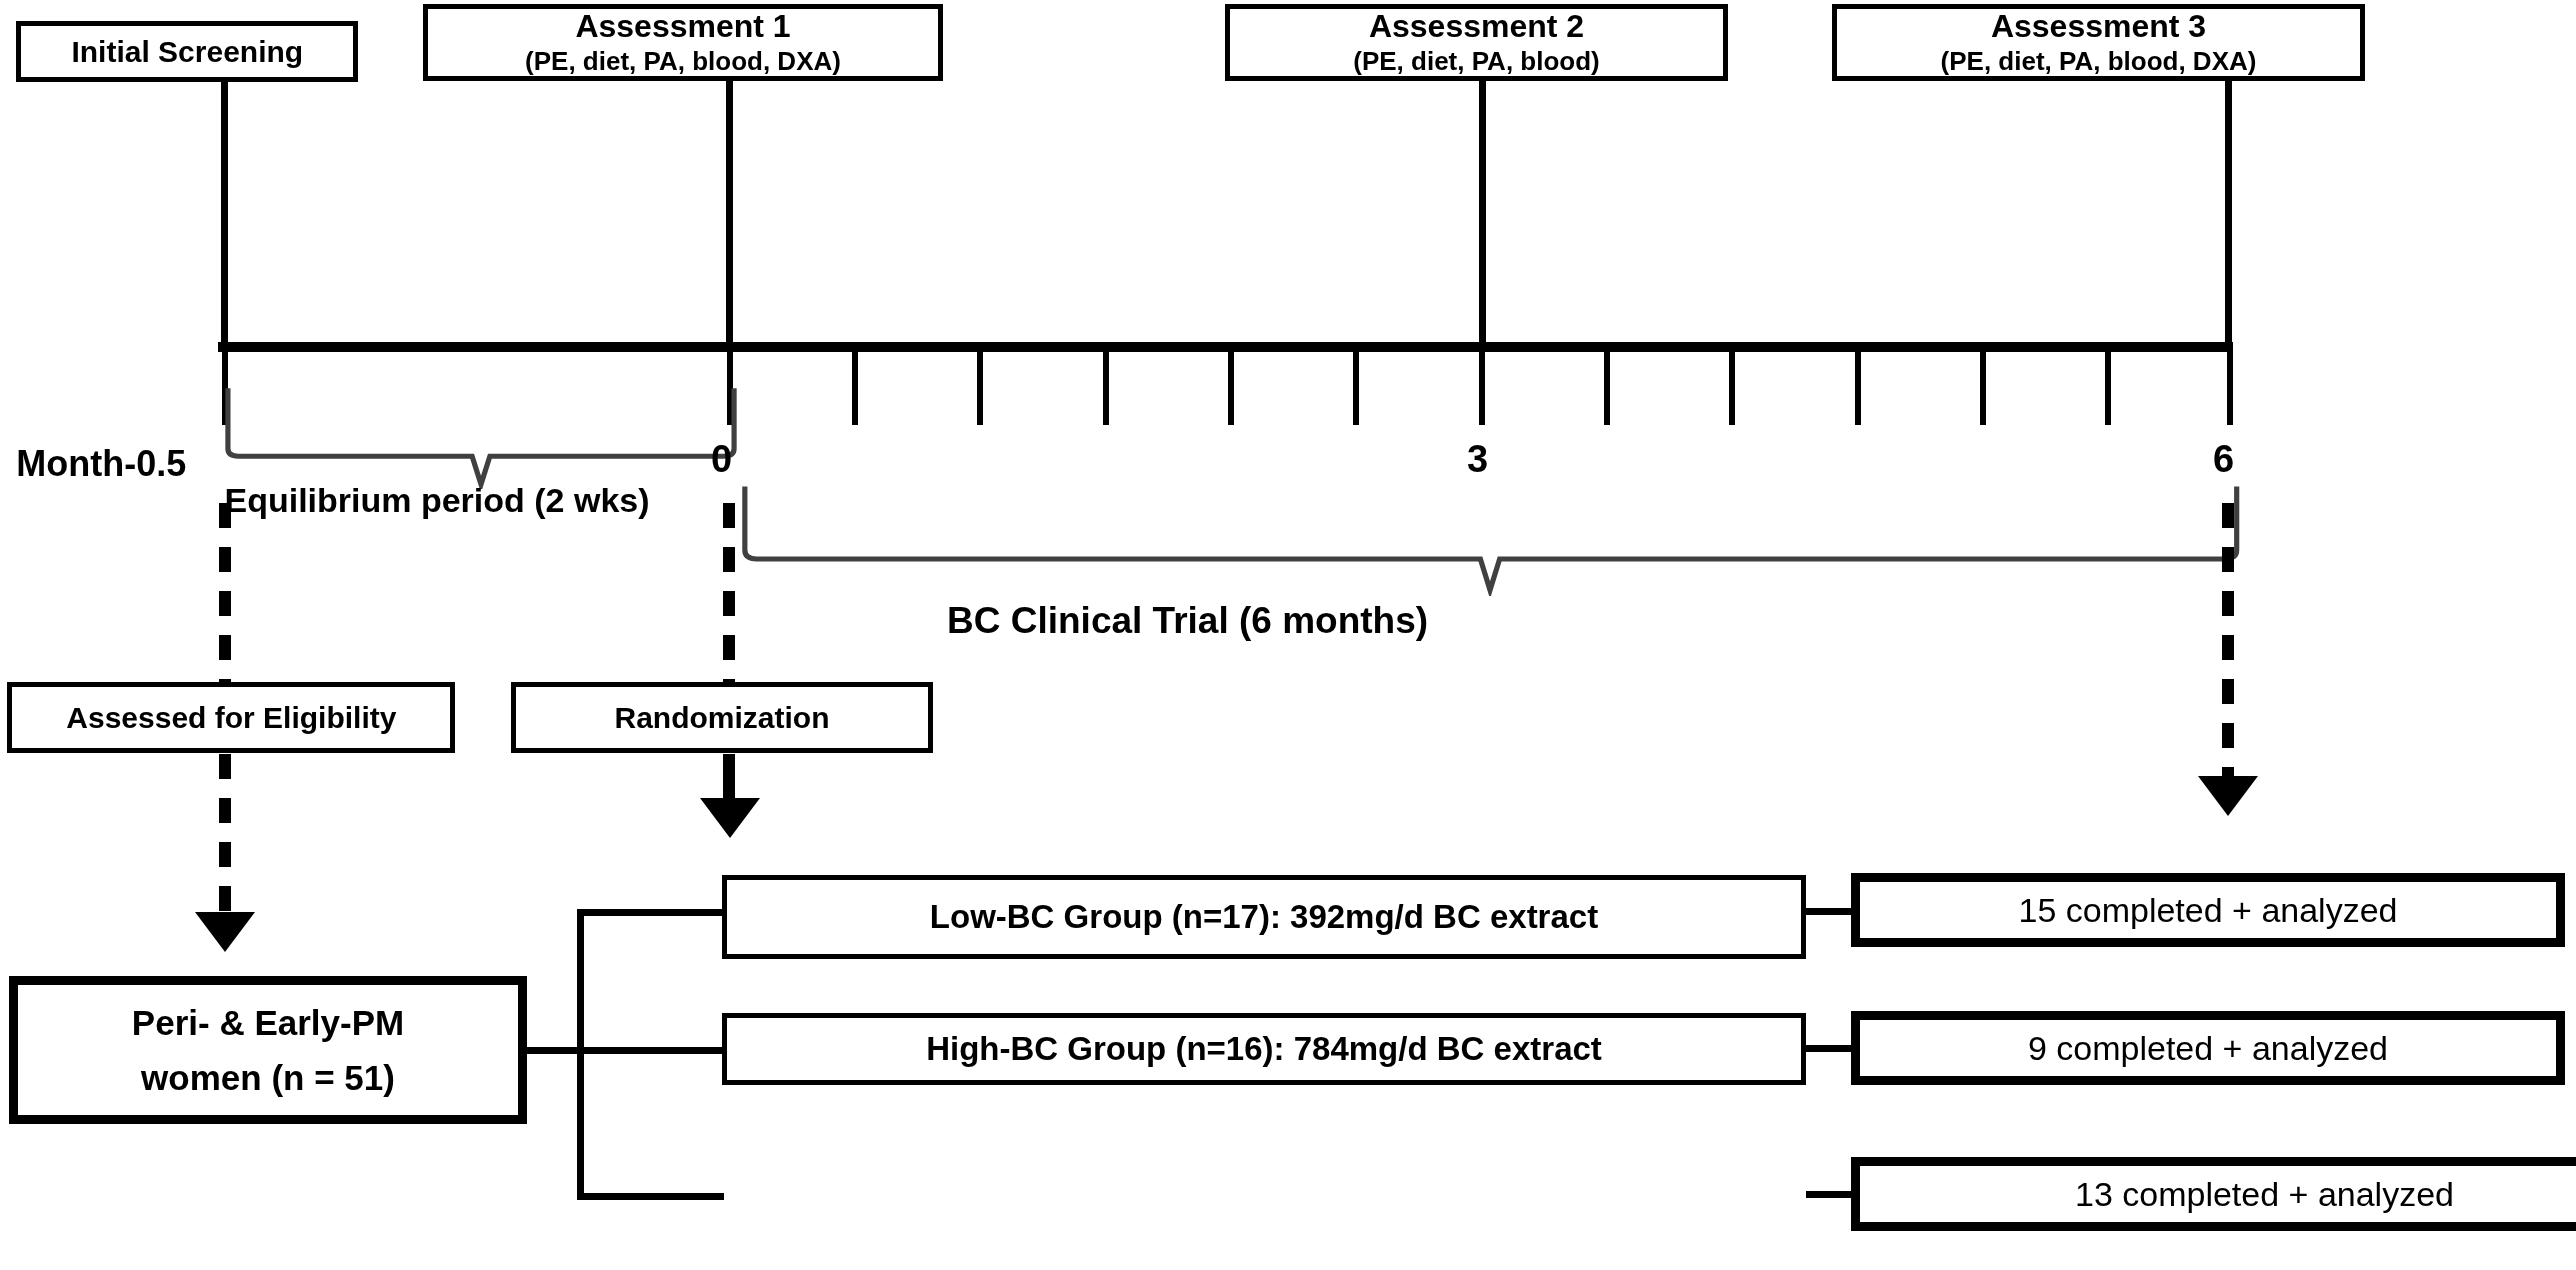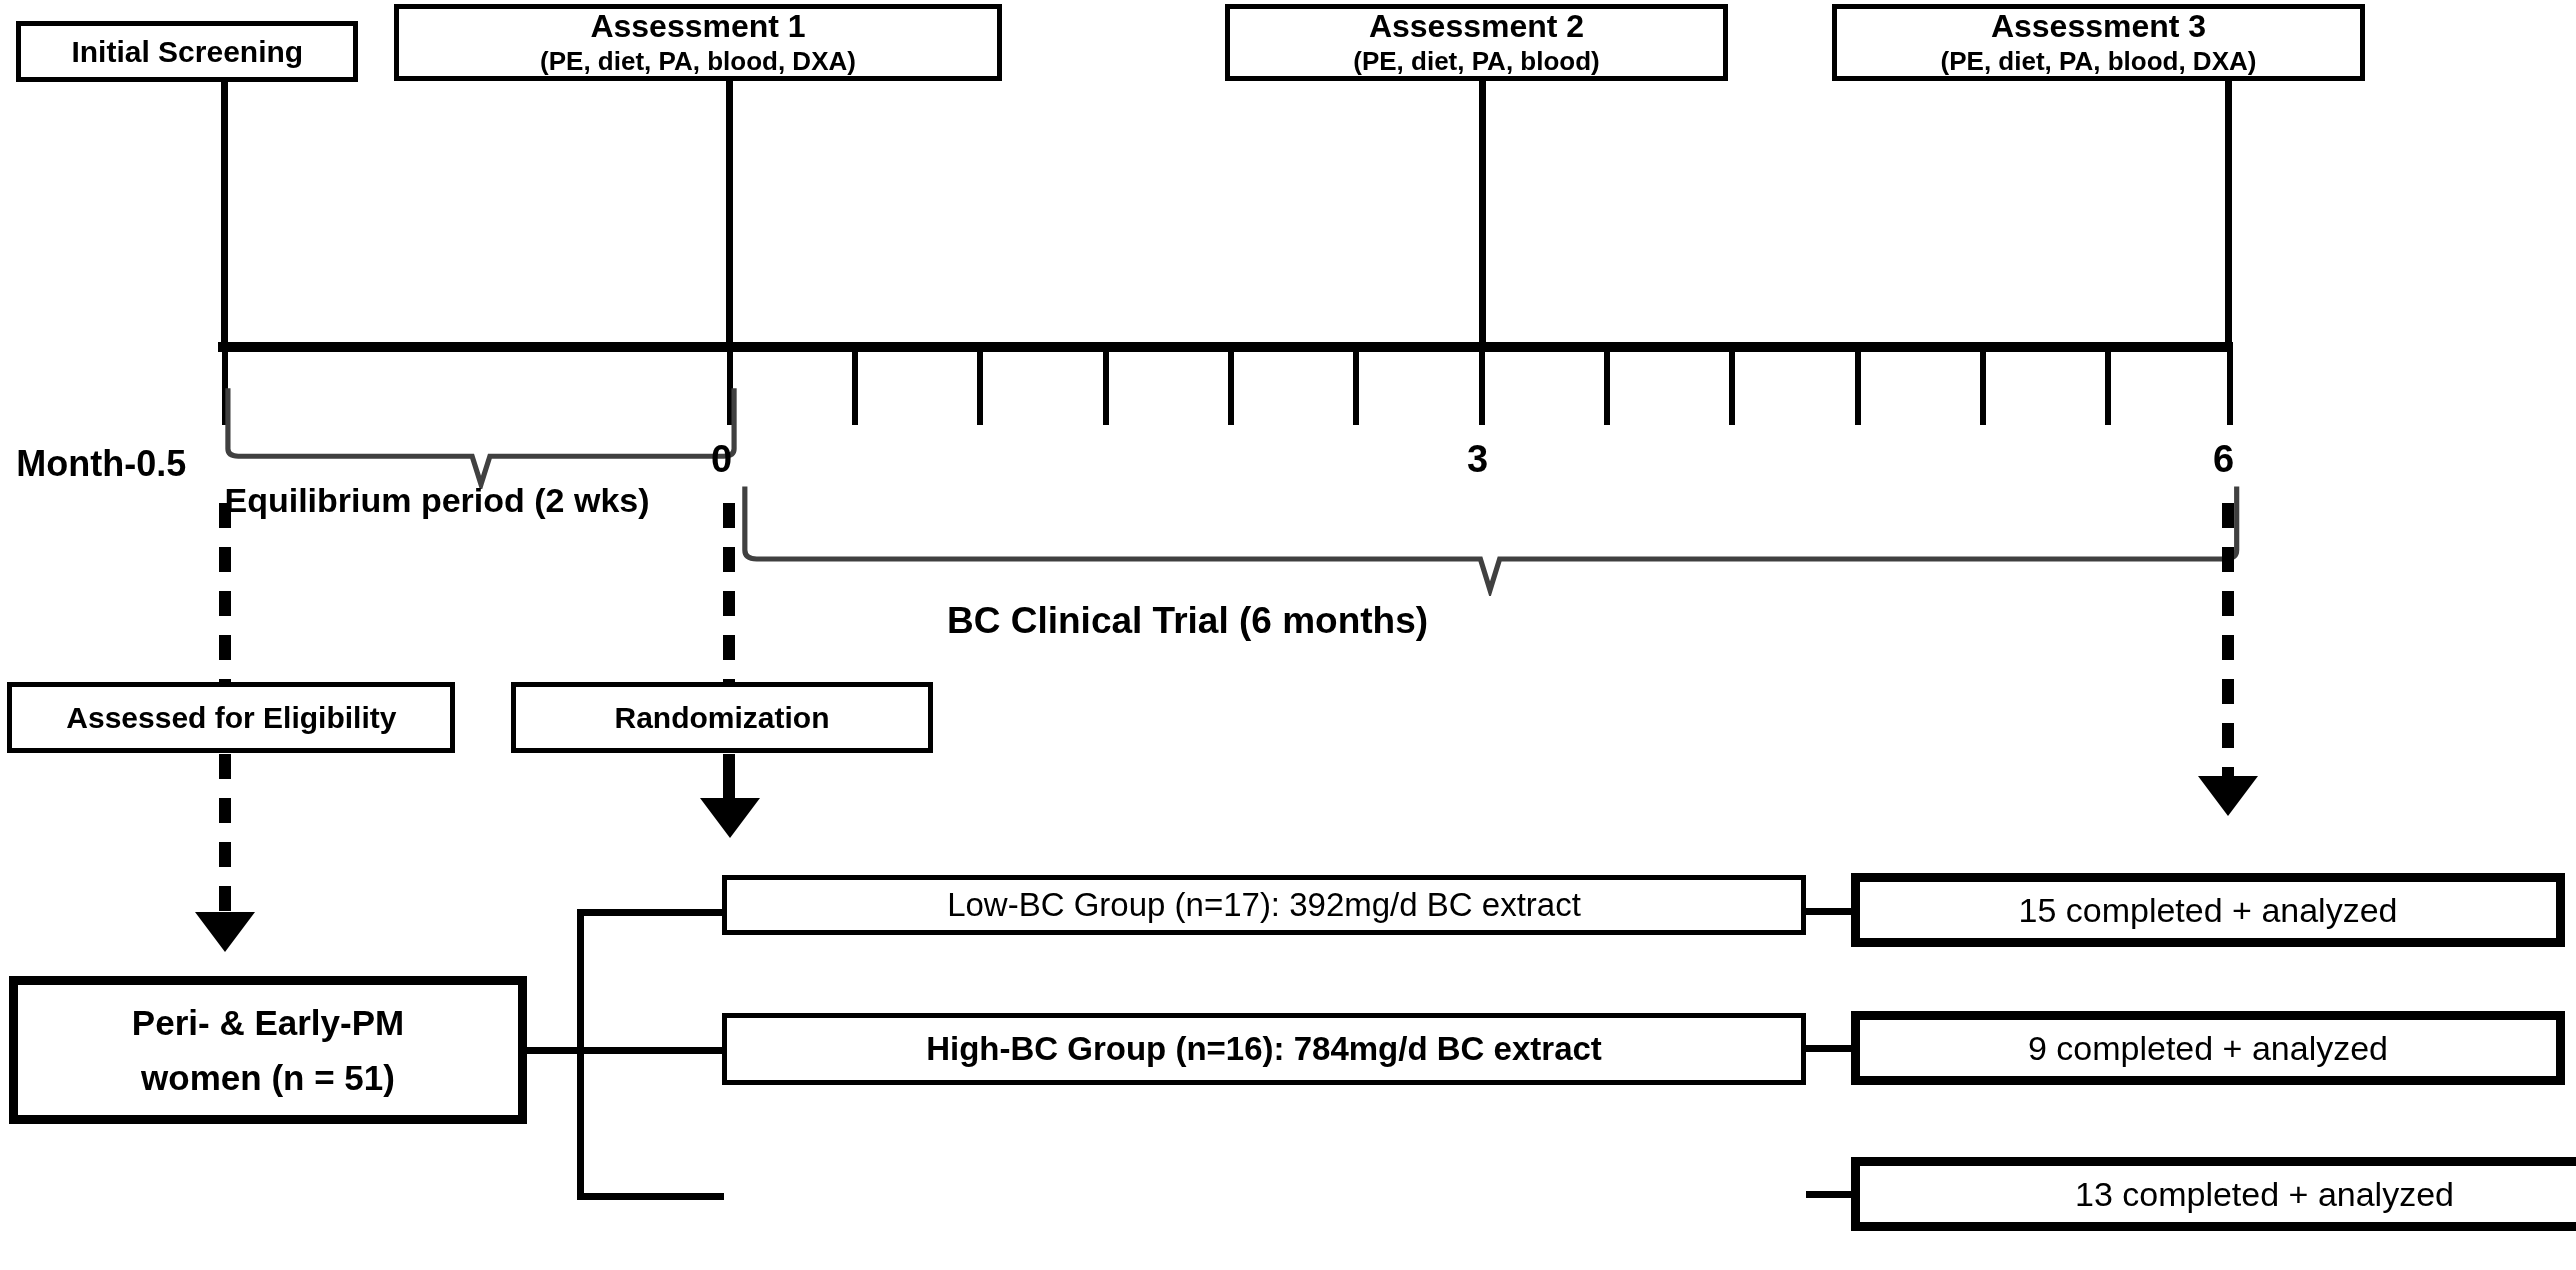--- a/index.html
+++ b/index.html
@@ -87,21 +87,21 @@
 </style>
 </head>
 <body>
 
 <div id="stage">
 
   <div class="box" style="left:16.3px; top:21px; width:342px; height:61px; font-size:30px; font-weight:bold;">
     <span class="ln">Initial Screening</span>
   </div>
 
-  <div class="box" style="left:394px; top:3.7px; width:608px; height:77px; font-size:32px; font-weight:bold;align-items:center;">
+  <div class="box" style="left:423px; top:3.7px; width:520px; height:77px; font-size:32px; font-weight:bold;align-items:center;">
     <span class="ln">Assessment 1</span>
     <span class="ln" style="font-size:26px; margin-top:2.2px;">(PE, diet, PA, blood, DXA)</span>
   </div>
 
   <div class="box" style="left:1225px; top:3.7px; width:503px; height:77px; font-size:32px; font-weight:bold;">
     <span class="ln">Assessment 2</span>
     <span class="ln" style="font-size:26px; margin-top:2.2px;">(PE, diet, PA, blood)</span>
   </div>
 
   <div class="box" style="left:1832px; top:3.7px; width:533px; height:77px; font-size:32px; font-weight:bold;">
@@ -185,21 +185,21 @@
   </div>
 
   <div class="hline" style="left:527px; top:1047px; width:50px;"></div>
 
   <div class="vline" style="left:577px; top:909px; height:290px;"></div>
 
   <div class="hline" style="left:577px; top:909px; width:147px;"></div>
   <div class="hline" style="left:577px; top:1047px; width:147px;"></div>
   <div class="hline" style="left:577px; top:1193px; width:147px;"></div>
 
-  <div class="box" style="left:722px; top:875px; width:1084px; height:60px; font-size:33px; font-weight:normal;">
+  <div class="box" style="left:722px; top:875px; width:1084px; height:84px; font-size:33px; font-weight:bold;">
     <span class="ln">Low-BC Group (n=17): 392mg/d BC extract</span>
   </div>
 
   <div class="box" style="left:722px; top:1013px; width:1084px; height:72px; font-size:33px; font-weight:bold;">
     <span class="ln">High-BC Group (n=16): 784mg/d BC extract</span>
   </div>
 
 
   <div class="hline" style="left:1806px; top:908px; width:50px;"></div>
   <div class="hline" style="left:1806px; top:1045px; width:50px;"></div>

